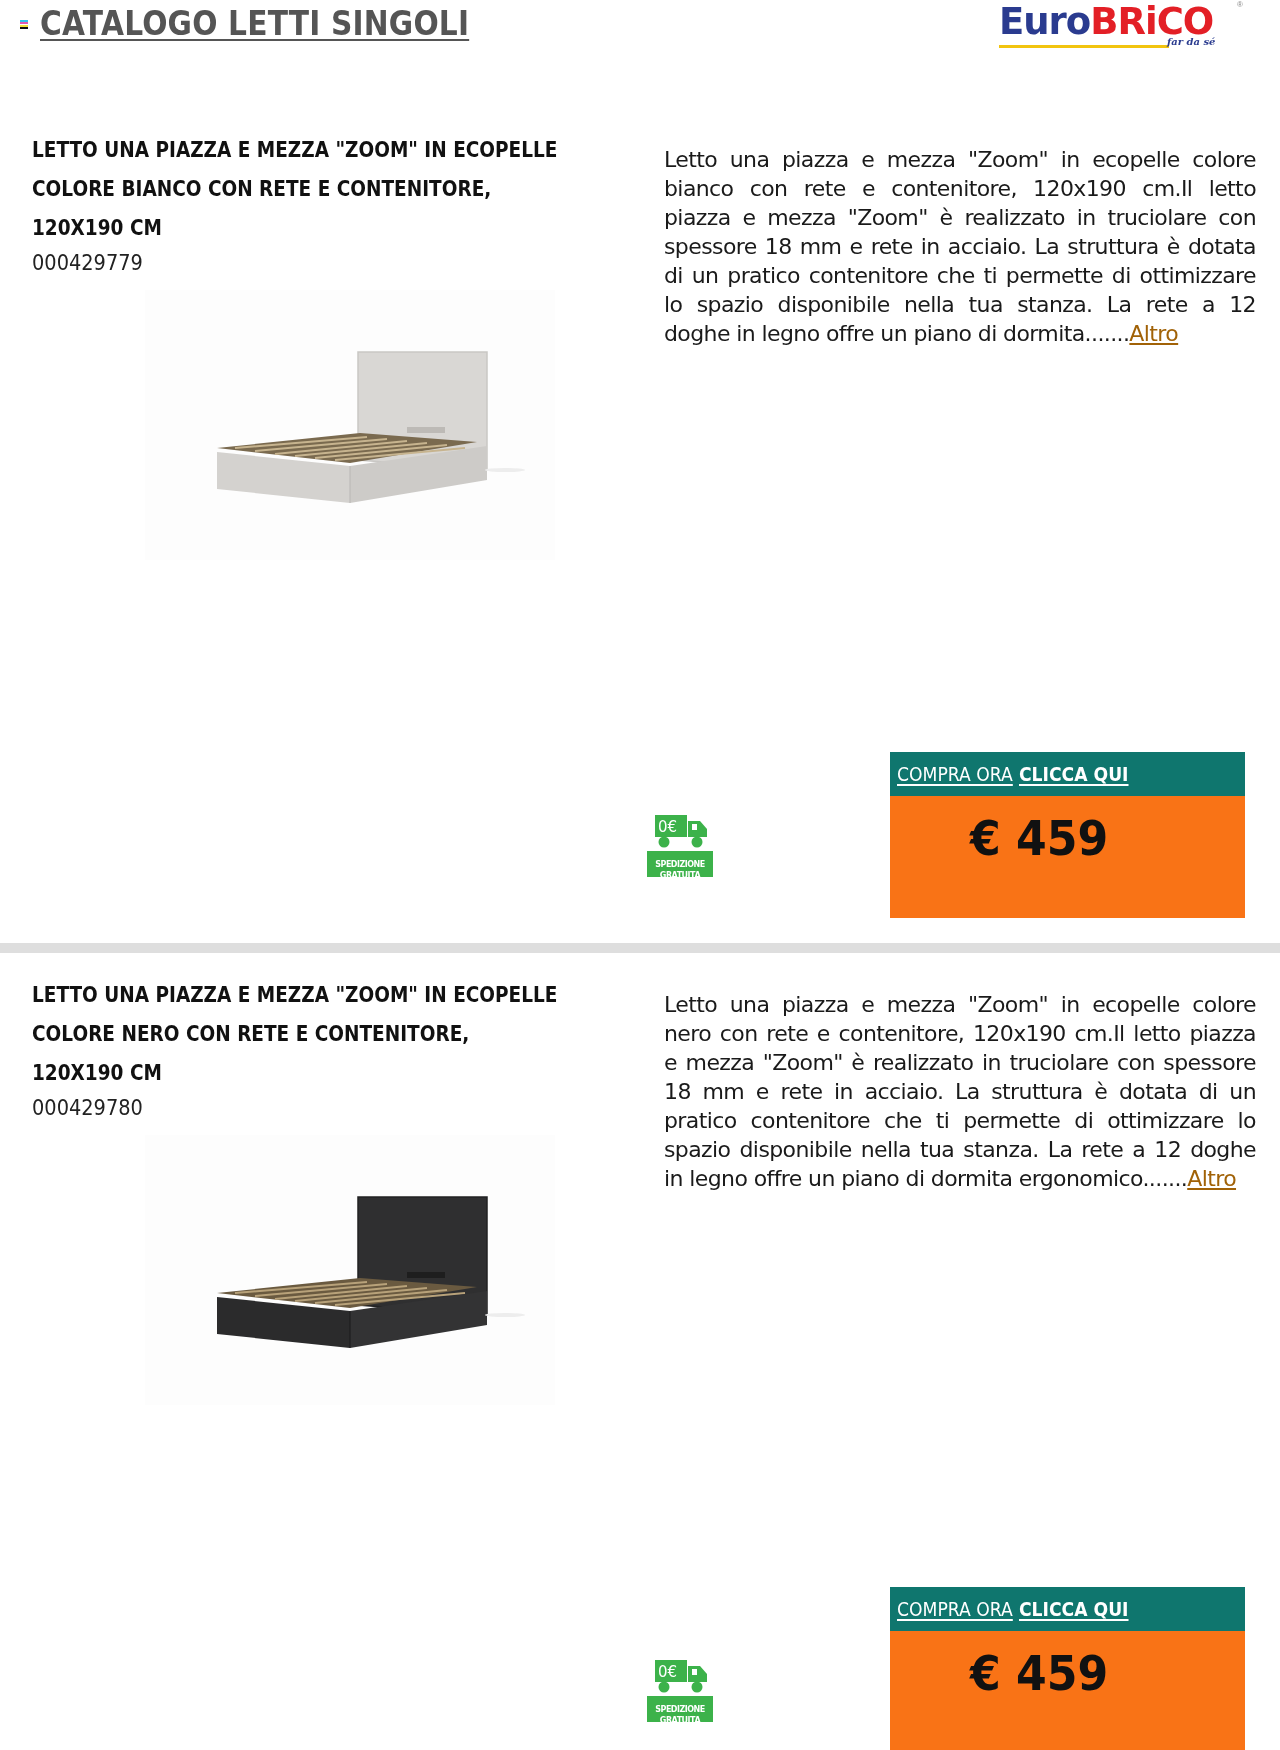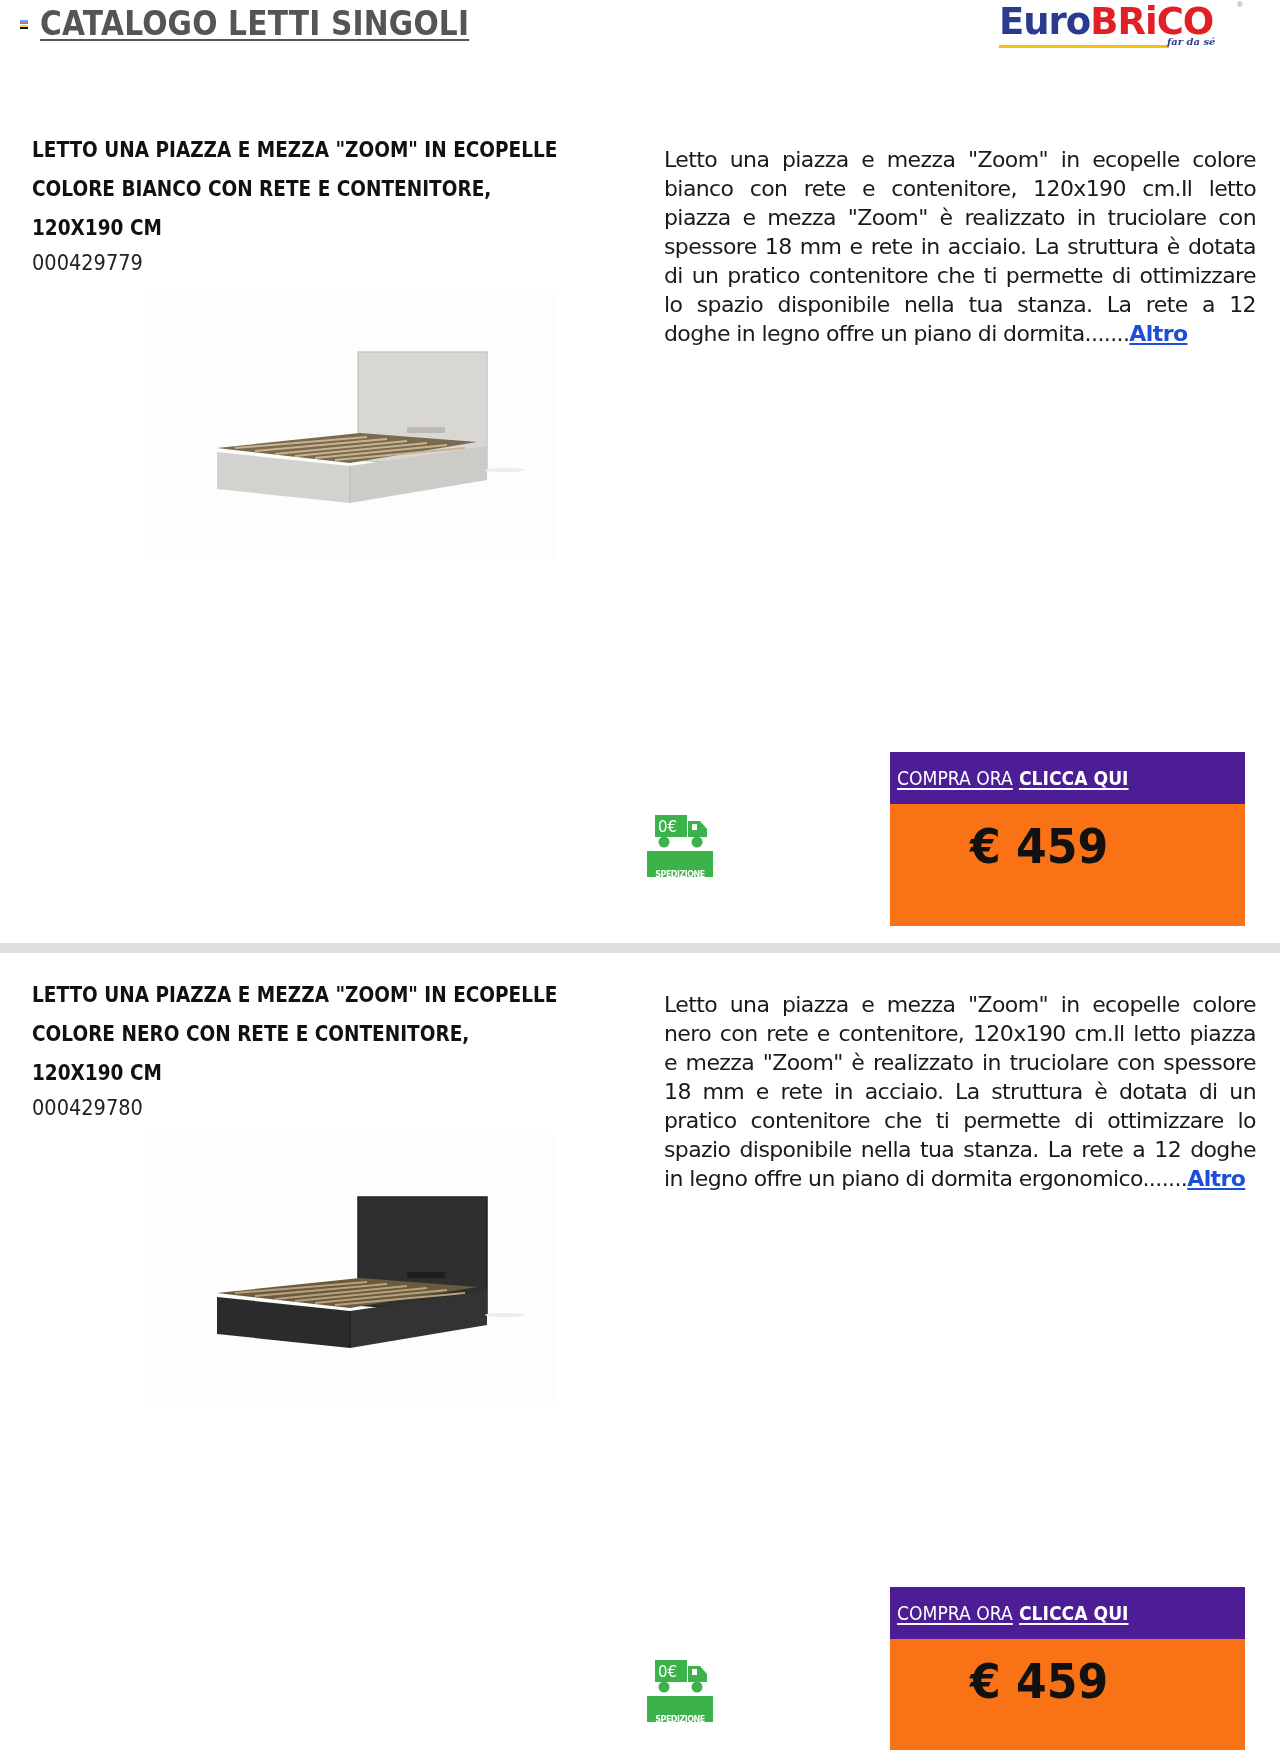--- a/index.html
+++ b/index.html
@@ -56,44 +56,44 @@
       position: absolute; left: 32px; top: 130px;
       font-family: "DejaVu Sans", sans-serif; font-size: 22px; color: #222;
       transform: scaleX(0.88); transform-origin: left top;
     }
     .product-desc {
       position: absolute; left: 664px; top: 25px; width: 592px;
       font-family: "DejaVu Sans", sans-serif; font-size: 22px; line-height: 29px;
       color: #1a1a1a; text-align: justify;
       letter-spacing: -0.6px;
     }
-    .more-link { font-weight: bold; text-decoration: underline; color: #1d4ed8; cursor: pointer; }
+    .more-link { font-weight: normal; text-decoration: underline; color: #a16207; cursor: pointer; }
 
     .product-image {
       position: absolute; left: 145px; top: 170px; width: 410px; height: 270px;
       background: #fdfdfd;
     }
     .product-image svg { width: 100%; height: 100%; display: block; }
 
     .shipping-badge { position: absolute; left: 647px; width: 66px; height: 66px; }
     .product-1 .shipping-badge { top: 693px; }
     .product-2 .shipping-badge { top: 693px; }
     .truck { position: absolute; left: 8px; top: 0; width: 52px; height: 36px; }
     .ship-label {
       position: absolute; left: 0; top: 38px; width: 66px; height: 26px;
       background: #3cb24a; color: #fff; font-family: "DejaVu Sans", sans-serif;
       font-weight: bold; font-size: 8px; line-height: 11px; text-align: center;
-      padding-top: 18px; letter-spacing: -0.5px;
+      padding-top: 8px; letter-spacing: -0.5px;
     }
 
     .price-box { position: absolute; left: 890px; width: 355px; }
     .product-1 .price-box { top: 632px; height: 162px; }
     .product-2 .price-box { top: 622px; height: 163px; }
     .buy-bar {
-      height: 52px; background: #4c1d95; padding-left: 7px;
+      height: 44px; background: #0f766e; padding-left: 7px;
       display: flex; align-items: center; gap: 9px; cursor: pointer;
     }
     .buy-now {
       font-family: "DejaVu Sans", sans-serif; font-size: 20px; color: #fff;
       text-decoration: underline; text-underline-offset: 3px;
       transform: scaleX(0.86); transform-origin: left center; margin-right: -22px;
     }
     .click-here {
       font-family: "DejaVu Sans", sans-serif; font-weight: bold; font-size: 20px; color: #fff;
       text-decoration: underline; text-underline-offset: 3px;

